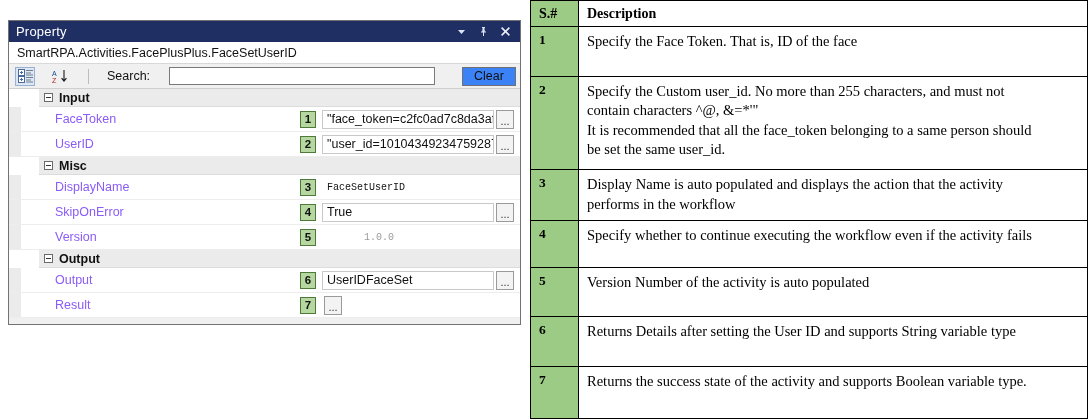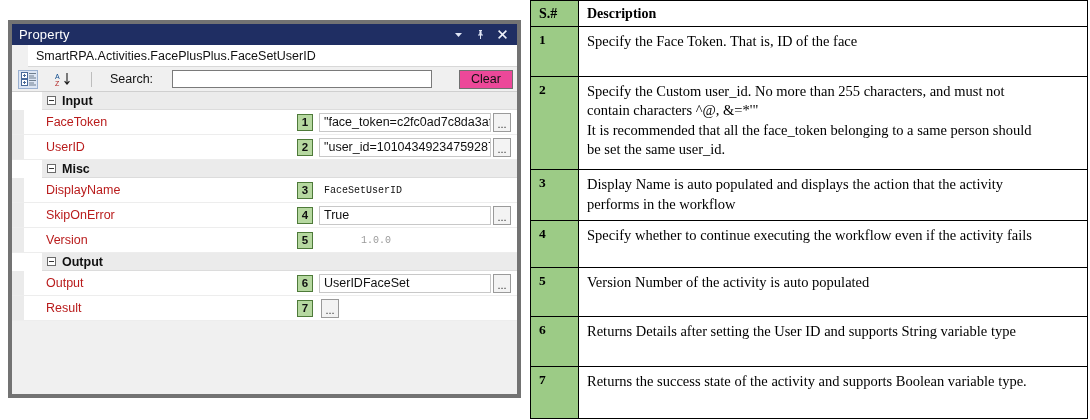--- a/index.html
+++ b/index.html
@@ -8,61 +8,60 @@
     width: 1090px; height: 420px;
     background: #ffffff;
     font-family: "Liberation Sans", sans-serif;
     overflow: hidden;
   }
   #root { position: relative; width: 1090px; height: 420px; background:#fff; }
 
   
   .prop-panel {
     position: absolute; left: 8px; top: 20px;
-    width: 513px; height: 378px;
-    border: 4px solid #737373;
+    width: 513px; height: 305px;
+    border: 1px solid #737373;
     background: #f0f0f0;
   }
   .prop-titlebar {
     height: 21px; background: #1f2e63; color: #ffffff;
     display: flex; align-items: center;
     padding: 0 4px 0 7px;
     font-size: 13px;
   }
   .prop-title { flex: 1; letter-spacing: .2px; }
   .title-btns { display: flex; align-items: center; gap: 9px; padding-right: 4px; }
   .title-btn { width: 13px; height: 13px; display:flex; align-items:center; justify-content:center; color:#e8ecf7; }
   .title-btn svg { display:block; }
 
   .prop-subtitle {
     height: 22px; background: #ffffff; color: #111;
     display: flex; align-items: center; padding-left: 8px;
     font-size: 12.5px;
     border-bottom: 1px solid #d8d8d8;
-    margin-left: 16px;
   }
 
   .prop-toolbar {
     height: 25px; background: #f0f0f0;
     display: flex; align-items: center;
     padding: 0 4px 0 6px; gap: 15px;
     border-bottom: 1px solid #cfcfcf;
   }
   .tb-icon { width:20px; height:19px; display:flex; align-items:center; justify-content:center; }
   .tb-icon.pressed { border:1px solid #9ab0d0; background:#dde6f4; }
   .tb-sep { width:1px; height:15px; background:#bdbdbd; margin:0 3px; }
   .tb-label { font-size:12.5px; color:#111; margin-right:4px; }
   .search-input {
     flex:1; height:18px; border:1px solid #7a7a7a; background:#fff;
     font-family:"Liberation Sans", sans-serif; font-size:12px;
     padding:0 3px; outline:none; color:#111;
   }
   .clear-btn {
     height:19px; min-width:54px; margin-left:12px;
-    border:1px solid #707070; background:#ec4899;
+    border:1px solid #707070; background:#3b82f6;
     font-family:"Liberation Sans", sans-serif; font-size:12.5px;
     color:#111; cursor:default;
   }
 
   .grid { background:#ffffff; }
   .grid-cat {
     height:18px; background:#ebebeb; border-bottom:1px solid #dcdcdc;
     display:flex; align-items:center; font-size:12.5px; font-weight:bold; color:#111;
     padding-left:5px;
     margin-left:30px;
@@ -73,21 +72,21 @@
   }
   .expander::before {
     content:""; position:absolute; left:1px; right:1px; top:3px; height:1px; background:#333;
   }
   .grid-row {
     height:25px; display:flex; align-items:center;
     border-bottom:1px solid #ededed; position:relative;
     background:#ffffff;
   }
   .row-gutter { width:12px; height:100%; background:#ebebeb; flex:none; }
-  .row-name { flex:1; padding-left:22px; font-size:12.5px; color:#b91c1c; }
+  .row-name { flex:1; padding-left:34px; font-size:12.5px; color:#8b5cf6; }
   .badge {
     width:16px; height:17px; flex:none;
     background:#b6d8a0; border:1px solid #4e7a39;
     color:#111; font-size:11.5px; font-weight:bold;
     display:flex; align-items:center; justify-content:center;
     margin-right:6px;
   }
   .val-wrap { width:192px; flex:none; display:flex; align-items:center; margin-right:6px; }
   .val-box {
     flex:1; height:19px; border:1px solid #c8c8c8; background:#fff;

